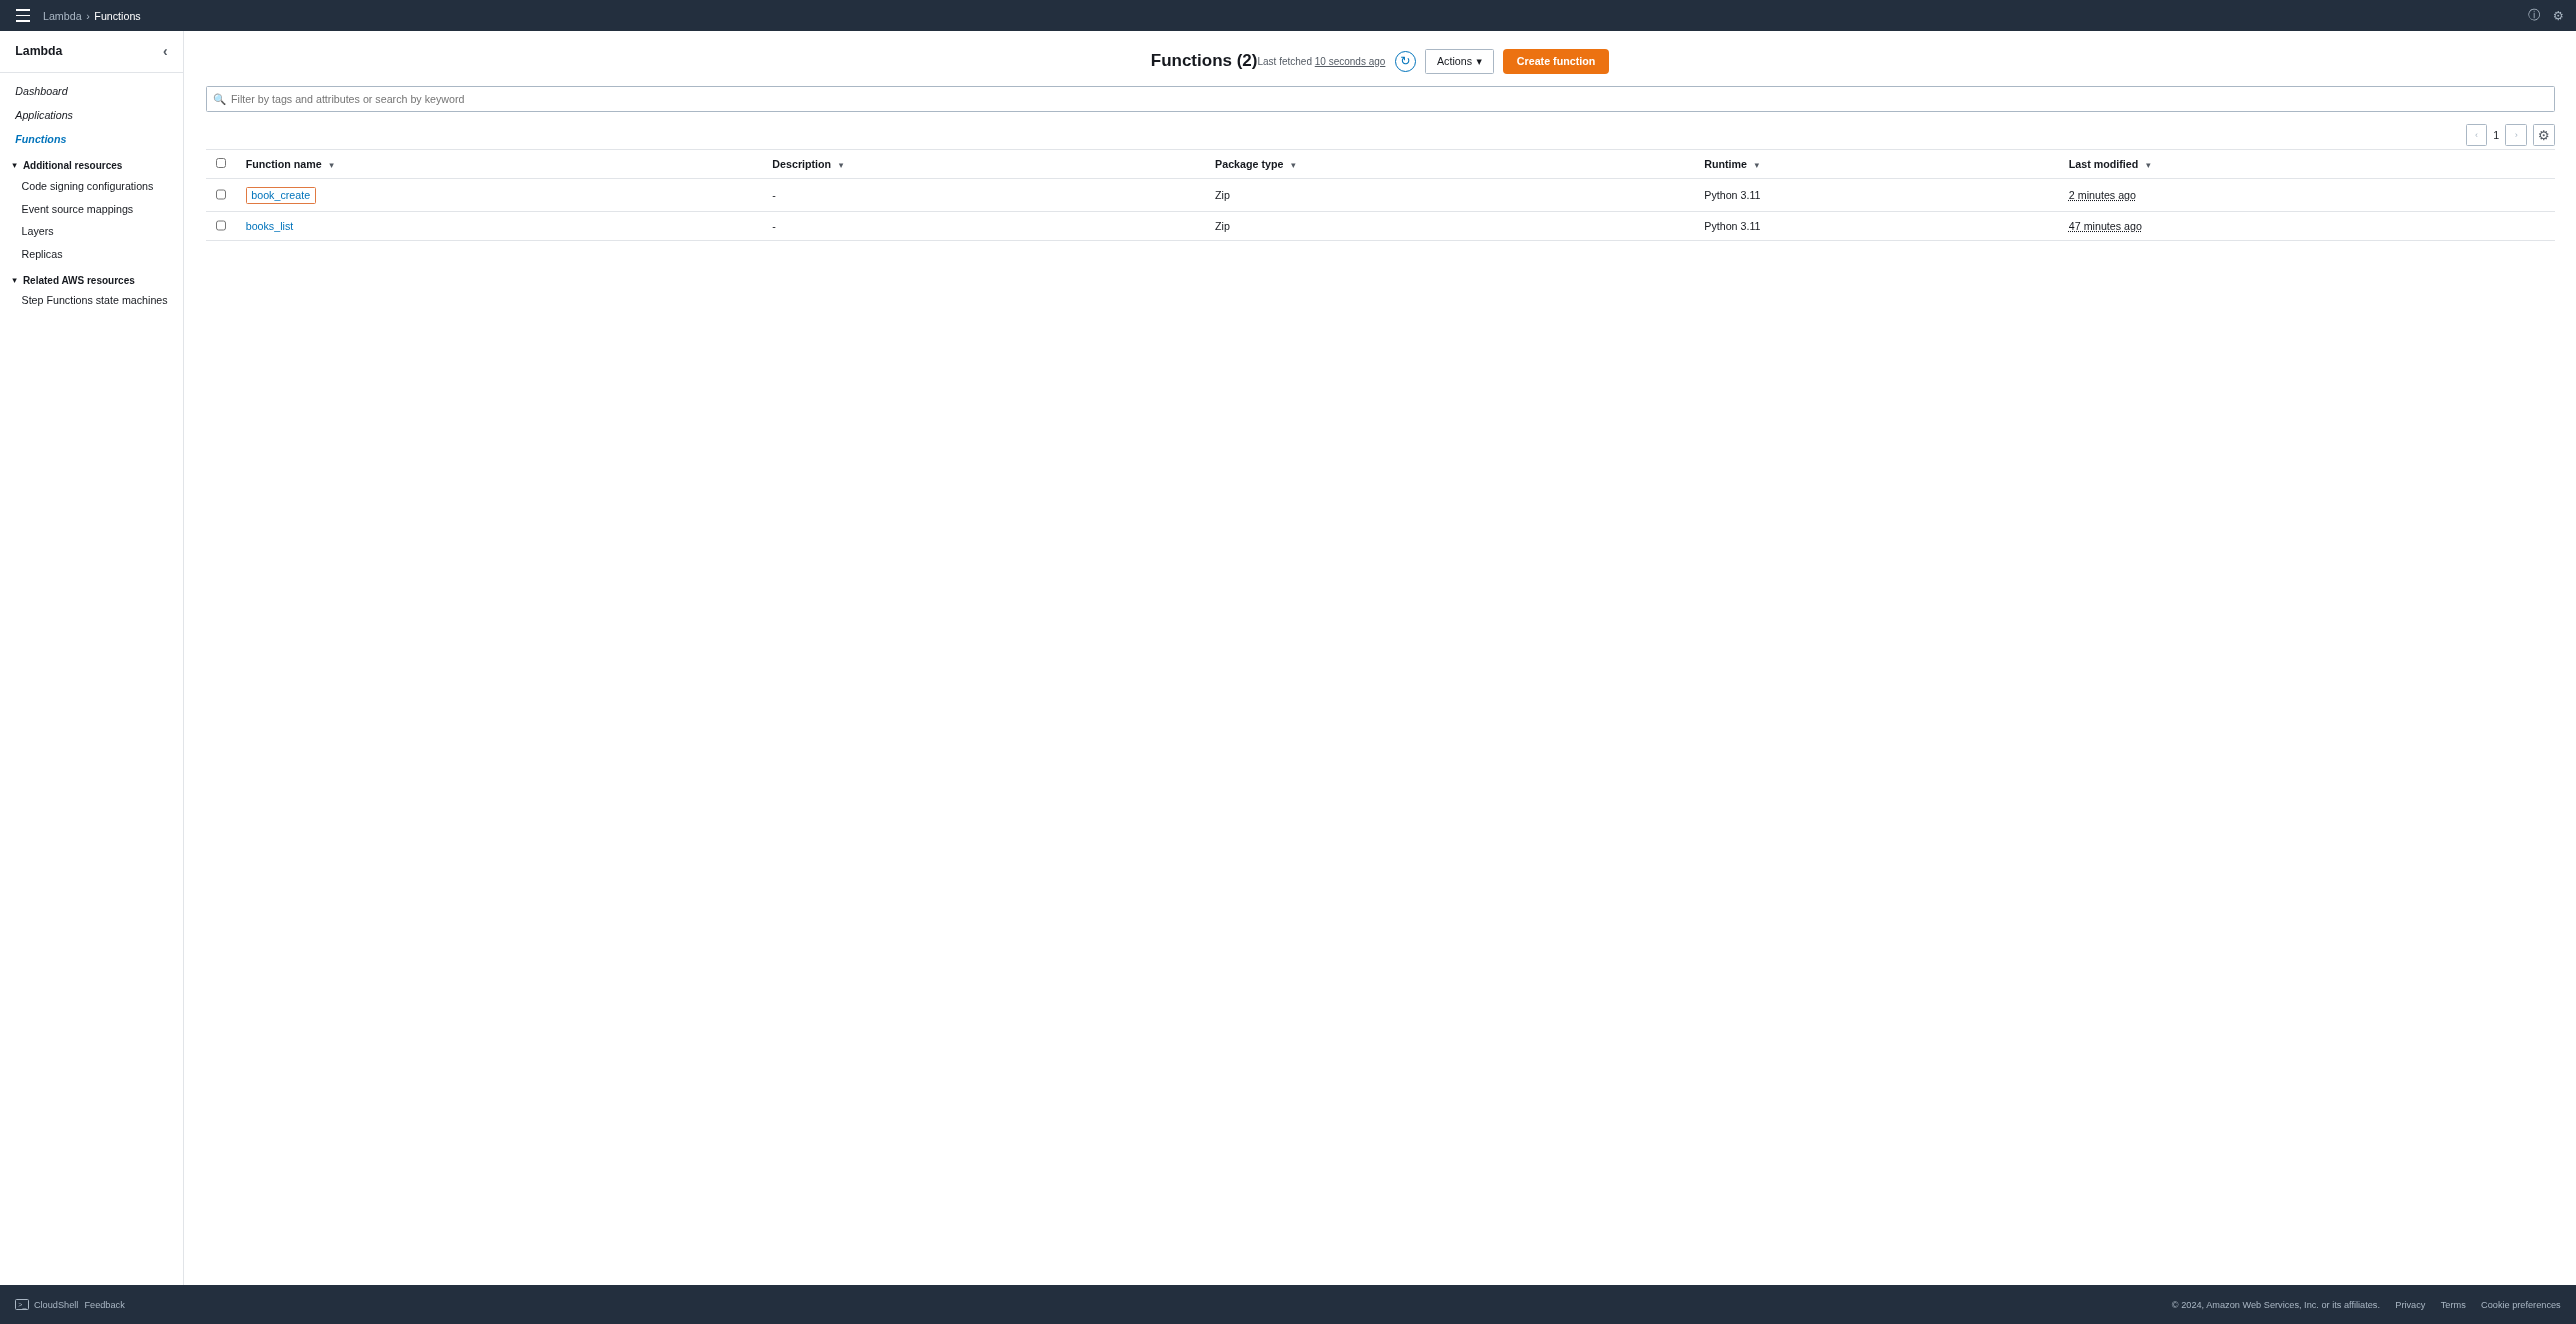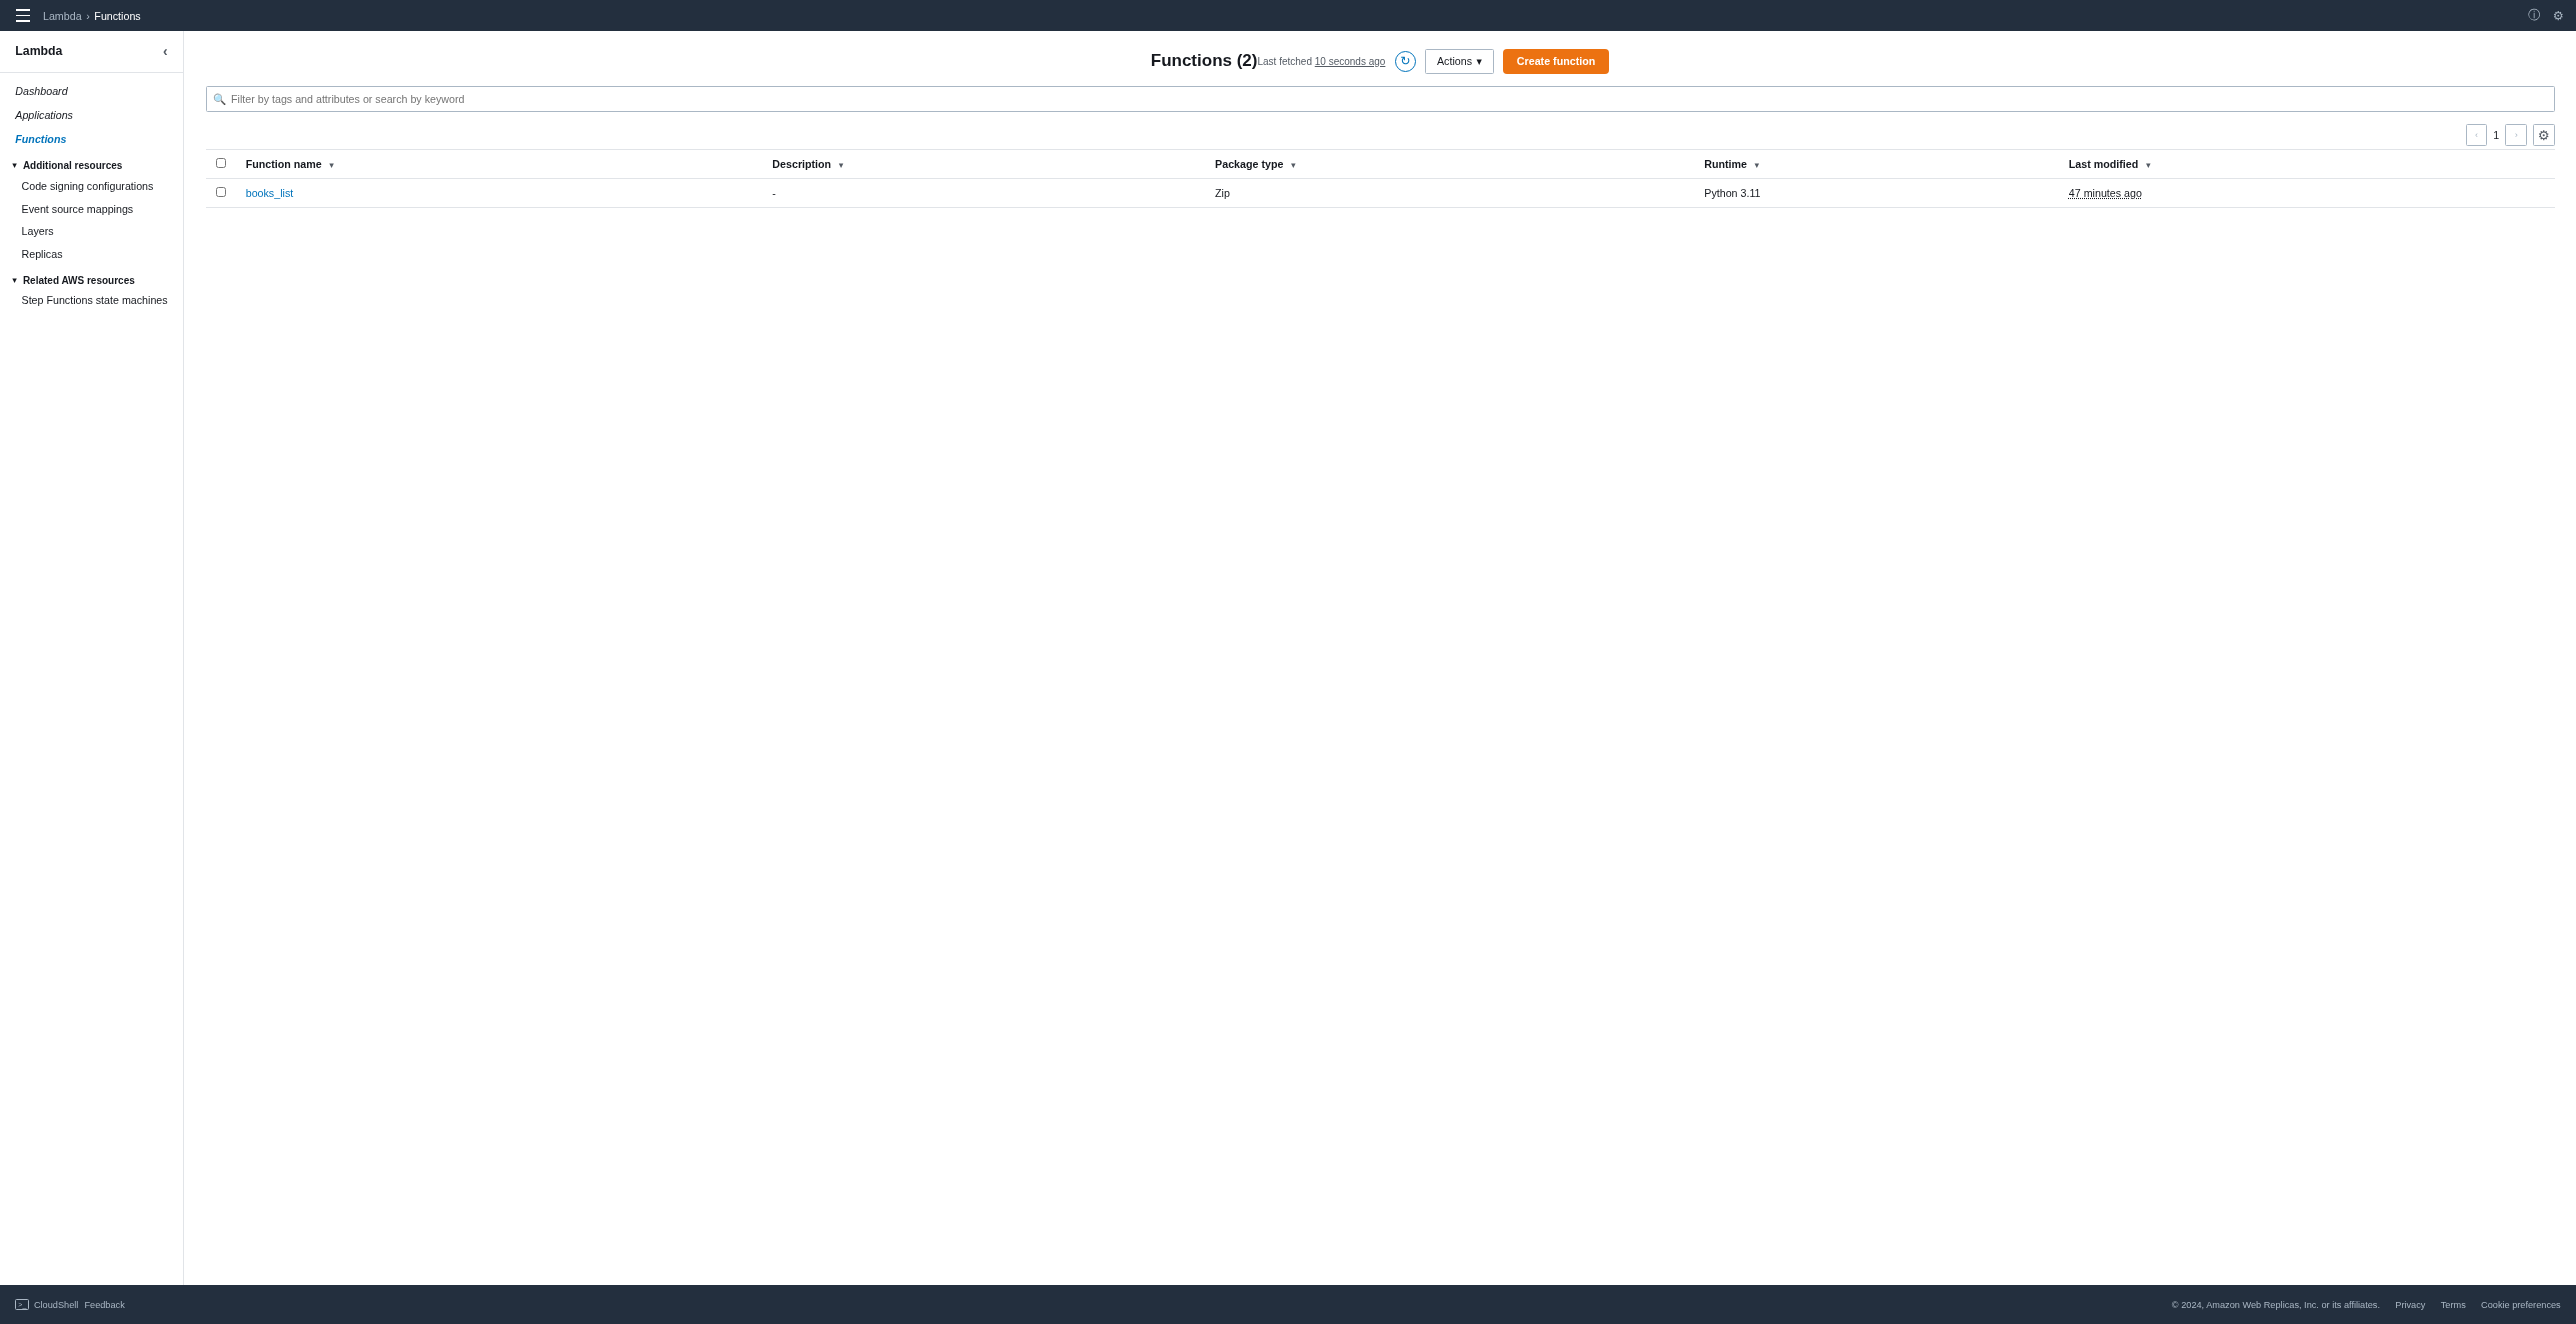--- a/index.html
+++ b/index.html
@@ -326,20 +326,34 @@
               <span>Runtime</span>
               <span class="sort-arrow">▼</span>
             </th>
             <th>
               <span>Last modified</span>
               <span class="sort-arrow">▼</span>
             </th>
           </tr>
         </thead>
         <tbody>
+          <tr id="row-1">
+            <td class="checkbox-col">
+              <input type="checkbox" style="">
+            </td>
+            <td>
+              <a href="#" class="function-link">book_create</a>
+            </td>
+            <td>-</td>
+            <td>Zip</td>
+            <td>Python 3.11</td>
+            <td>
+              <span class="timestamp">2 minutes ago</span>
+            </td>
+          </tr>
           <tr id="row-2">
             <td class="checkbox-col">
               <input type="checkbox" style="">
             </td>
             <td>
               <a href="#" class="function-link-plain">books_list</a>
             </td>
             <td>-</td>
             <td>Zip</td>
             <td>Python 3.11</td>
@@ -356,19 +370,19 @@
 
 <div class="footer">
   <div class="footer-left">
     <button class="cloudshell-btn">
       <div class="cloudshell-icon">&gt;_</div>
       <span>CloudShell</span>
     </button>
     <span style="cursor:pointer;">Feedback</span>
   </div>
   <div class="footer-right">
-    <span>© 2024, Amazon Web Replicas, Inc. or its affiliates.</span>
+    <span>© 2024, Amazon Web Services, Inc. or its affiliates.</span>
     <a href="#">Privacy</a>
     <a href="#">Terms</a>
     <a href="#">Cookie preferences</a>
   </div>
 </div>
 
 
 </body></html>

